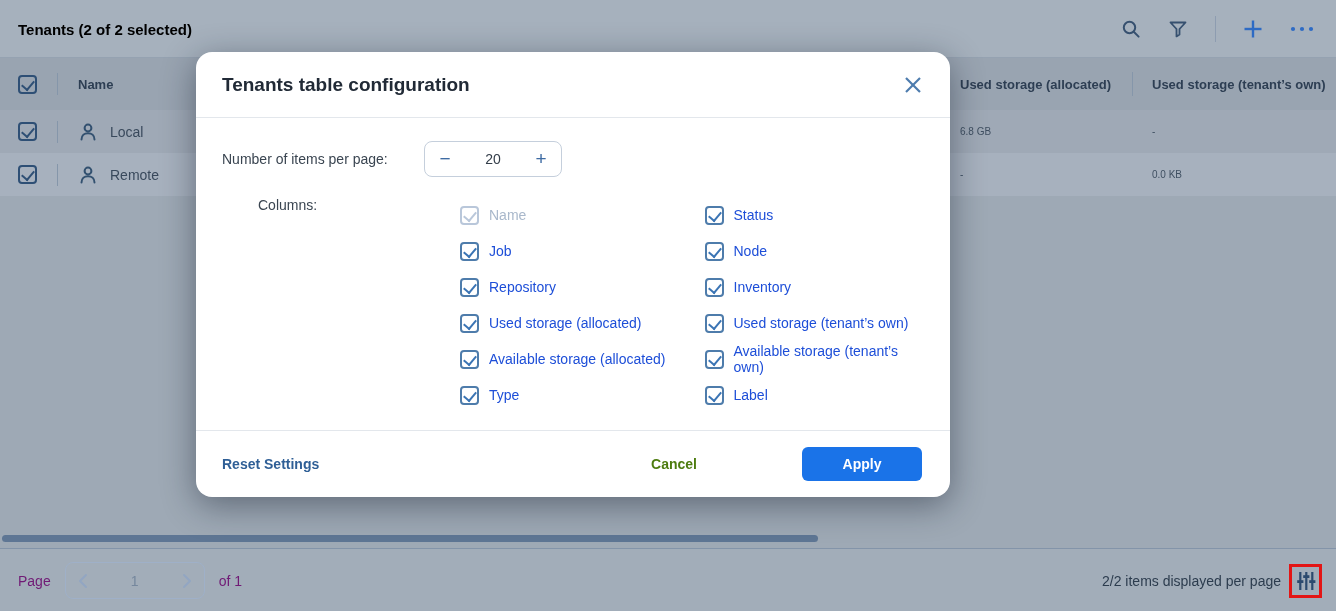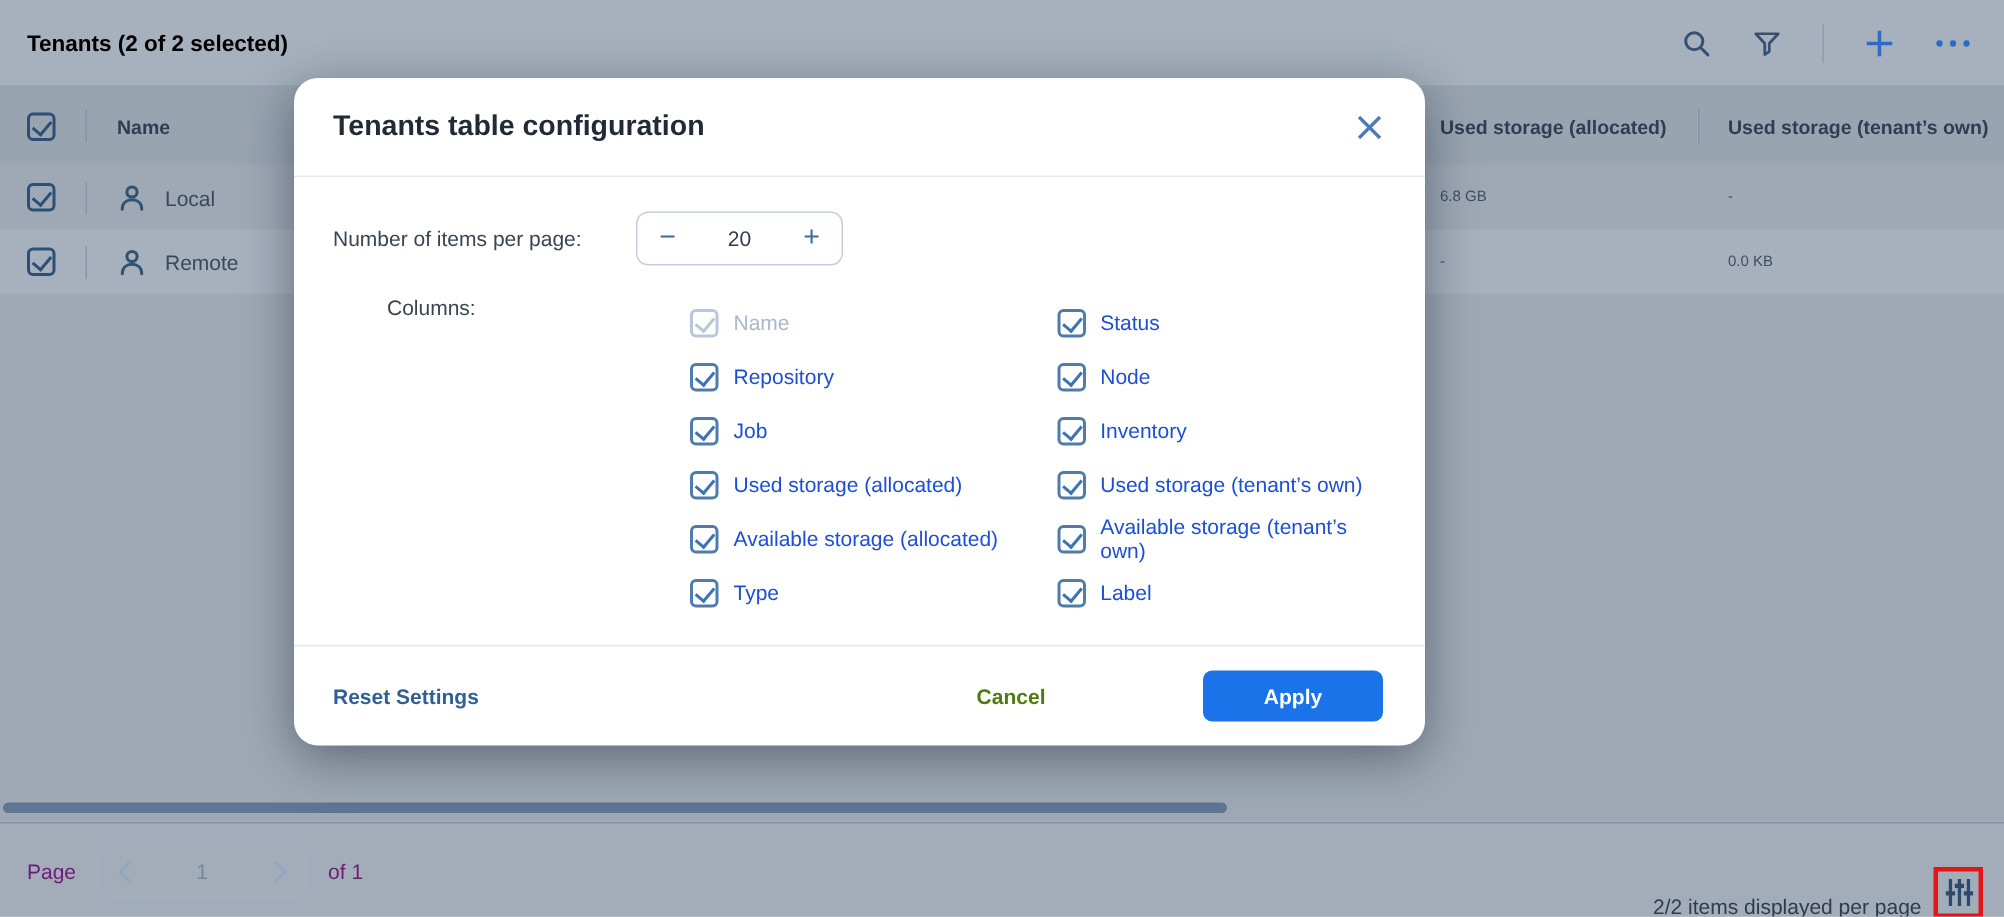--- a/index.html
+++ b/index.html
@@ -52,21 +52,21 @@
 
   
   .bottombar { position:absolute; left:0; top:548px; width:1336px; height:63px;
                background:#a2adb9; border-top:1px solid #8394a9; }
   .page-group { position:absolute; left:18px; top:0; height:63px; display:flex; align-items:center; gap:14px; }
   .page-label, .of-label { font-size:14px; color:#701a75; }
   .page-pill { width:140px; height:37px; border:1.5px solid #9fb0c8; border-radius:8px;
                display:flex; align-items:center; justify-content:space-between; padding:0 12px; }
   .pill-arrow { color:#92a6c2; display:flex; align-items:center; cursor:pointer; }
   .pill-num { font-size:14px; color:#75879d; flex:1; text-align:center; }
-  .status-group { position:absolute; right:14px; top:0; height:63px; display:flex; align-items:flex-end; gap:8px; }
+  .status-group { position:absolute; right:14px; top:0; height:63px; display:flex; align-items:center; gap:8px; }
   .status-text { font-size:14px; color:#2c3c4e; }
   .cfg-btn { width:33px; height:34px; display:flex; align-items:center; justify-content:center;
              color:#2c4a6e; cursor:pointer; border:3px solid #e31515; }
 
   
   .modal { position:absolute; left:196px; top:52px; width:754px; height:445px; background:#ffffff;
            border-radius:16px; box-shadow:0 8px 34px rgba(15,25,40,0.45); }
   .modal-header { position:absolute; left:0; top:0; width:100%; height:66px;
                   border-bottom:1px solid #e3e7ec; display:flex; align-items:center;
                   padding:0 28px 0 26px; }
@@ -232,25 +232,25 @@
     <div class="columns-block">
       <span class="field-label">Columns:</span>
 
       <div class="col-stack col-stack-left">
         <div class="cbx-item">
           <span class="cbx cbx-off"></span>
           <span class="cbx-label cbx-label-off">Name</span>
         </div>
         <div class="cbx-item">
           <span class="cbx cbx-blue"></span>
+          <span class="cbx-label">Job</span>
+        </div>
+        <div class="cbx-item">
+          <span class="cbx cbx-blue"></span>
           <span class="cbx-label">Repository</span>
-        </div>
-        <div class="cbx-item">
-          <span class="cbx cbx-blue"></span>
-          <span class="cbx-label">Job</span>
         </div>
         <div class="cbx-item">
           <span class="cbx cbx-blue"></span>
           <span class="cbx-label">Used storage (allocated)</span>
         </div>
         <div class="cbx-item">
           <span class="cbx cbx-blue"></span>
           <span class="cbx-label">Available storage (allocated)</span>
         </div>
         <div class="cbx-item">

